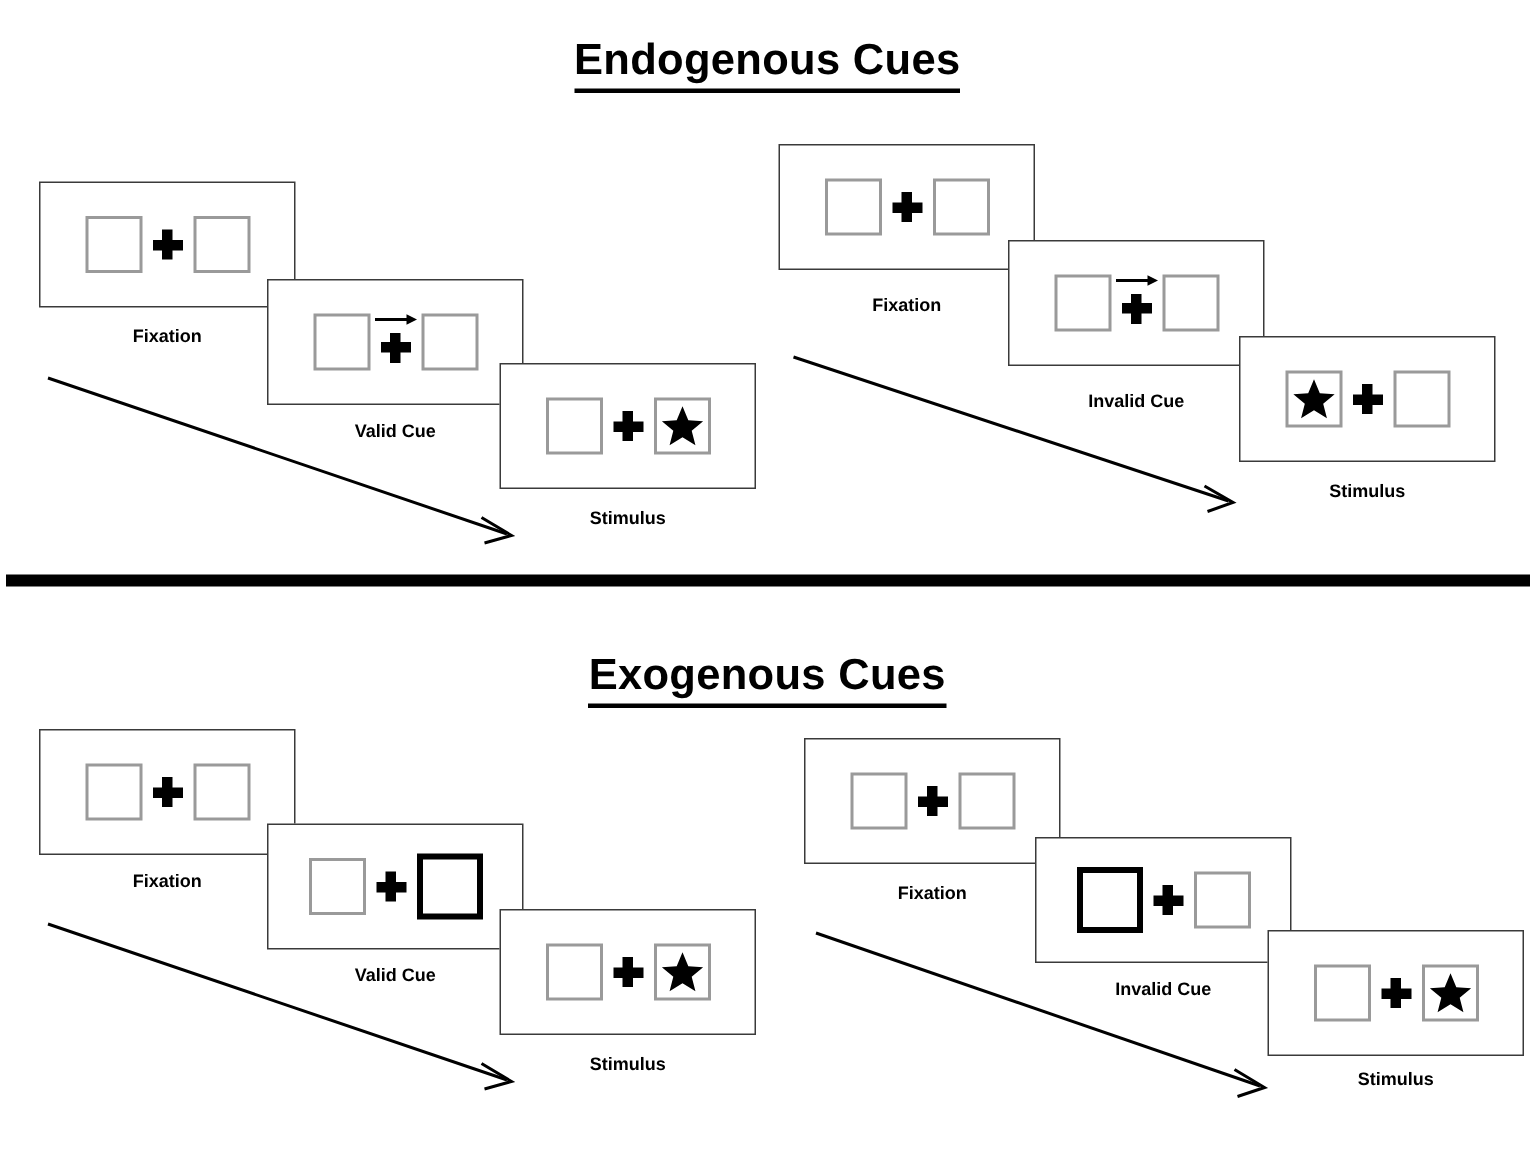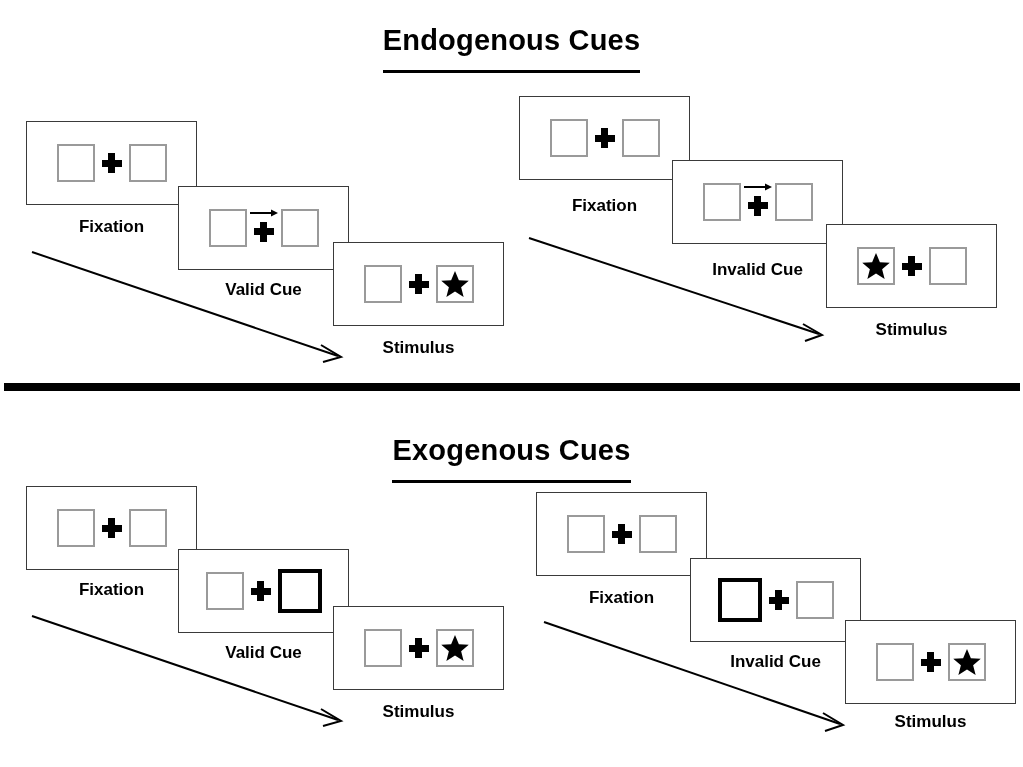--- a/index.html
+++ b/index.html
@@ -21,21 +21,21 @@
     position: absolute;
     left: 0;
     width: 1023px;
     text-align: center;
     font-size: 29px;
     font-weight: bold;
     letter-spacing: 0.2px;
   }
   .section-title span {
     border-bottom: 3px solid #000;
-    padding-bottom: 14px;
+    padding-bottom: 3px;
   }
 
   
   .divider {
     position: absolute;
     background: #000;
   }
 
   
   .panel {
@@ -117,21 +117,21 @@
     top: -2px;
     left: 50%;
     transform: translateX(-50%);
     width: 30px;
     height: 12px;
   }
 
   
   .stage-label {
     position: absolute;
-    font-size: 17px;
+    font-size: 12px;
     font-weight: bold;
     white-space: nowrap;
     text-align: center;
   }
 
   
   .time-arrow {
     position: absolute;
     pointer-events: none;
   }

